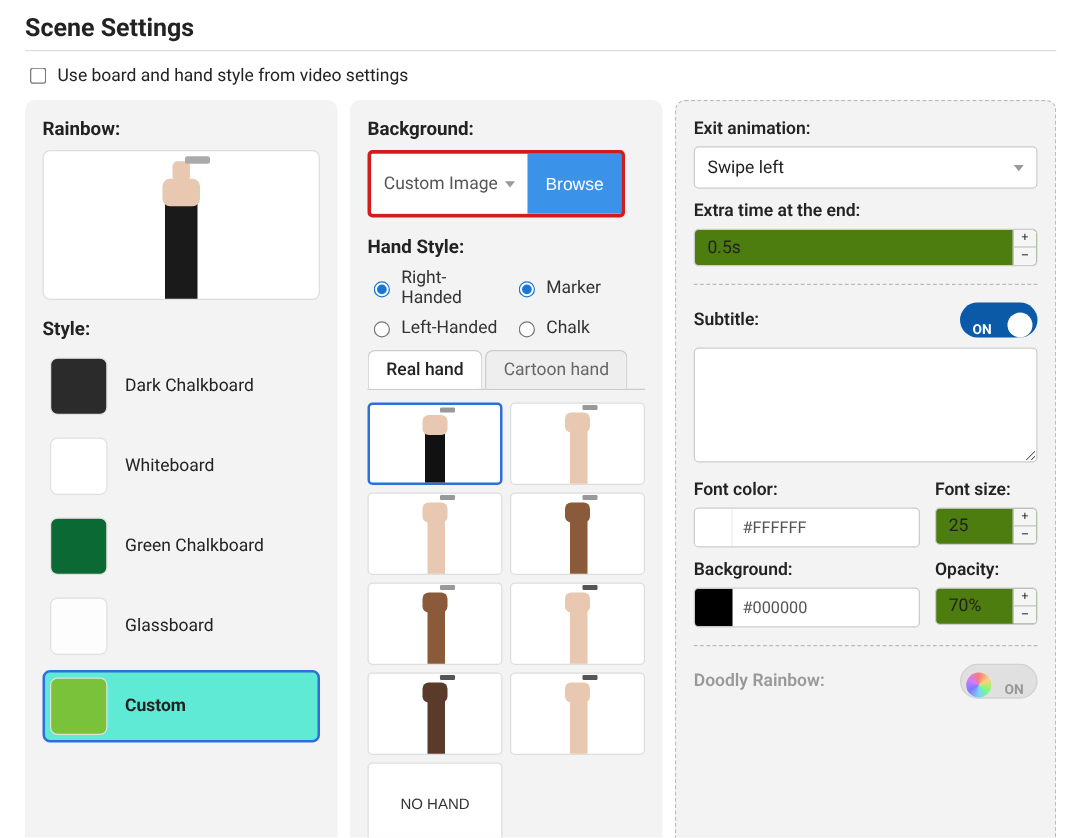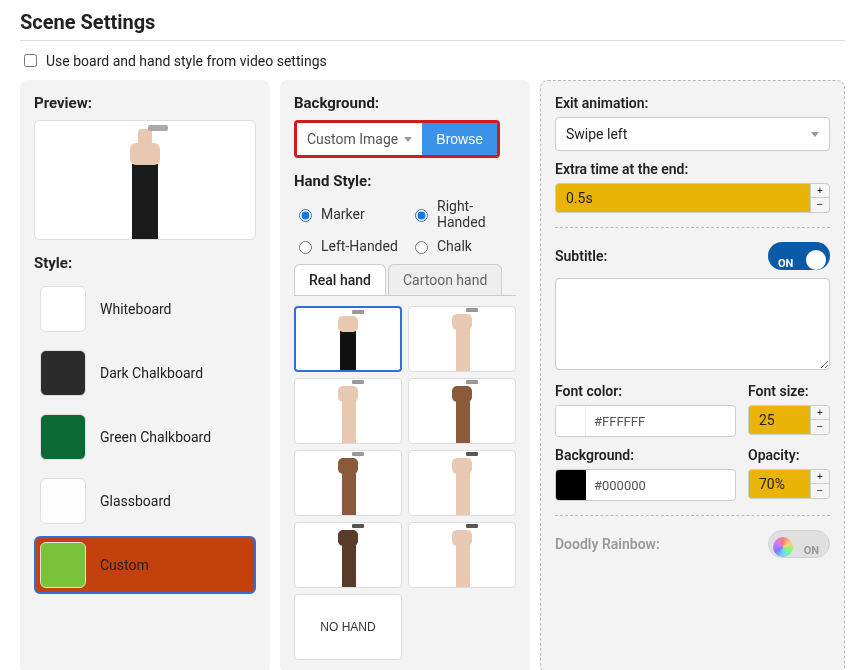--- a/index.html
+++ b/index.html
@@ -30,34 +30,34 @@
   .small-label { font-weight: 600; font-size: 14px; margin: 10px 0 6px 0; }
   .preview-box {
     width: 100%; height: 120px; background: #fff; border: 1px solid #ddd; border-radius: 6px;
     display: flex; align-items: flex-start; justify-content: center; overflow: hidden; position: relative;
   }
   .arm-svg { position: absolute; top: 0; left: 50%; transform: translateX(-50%); }
   .style-list { display: flex; flex-direction: column; gap: 6px; margin-top: 6px; }
   .style-item {
     display: flex; align-items: center; gap: 14px; padding: 4px; border-radius: 6px; border: 2px solid transparent; cursor: pointer;
   }
-  .style-item.selected { border-color: #2f6fd7; background: #c2410c; font-weight: 400; }
+  .style-item.selected { border-color: #2f6fd7; background: #5eead4; font-weight: 700; }
   .swatch { width: 46px; height: 46px; border-radius: 6px; border: 1px solid #e0e0e0; }
   .swatch.white { background: #fff; }
   .swatch.dark { background: #2b2b2b; }
   .swatch.green { background: #0b6a34; }
   .swatch.glass { background: #fdfdfd; }
   .swatch.custom { background: #7ac23a; }
   .bg-row { display: flex; border: 3px solid #d21b1b; border-radius: 4px; overflow: hidden; width: 206px; }
   .bg-select {
     flex: 1; background: #fff; padding: 8px 10px; font-size: 14px; color: #555; display: flex; align-items: center; justify-content: space-between;
   }
   .caret { width: 0; height: 0; border-left: 4px solid transparent; border-right: 4px solid transparent; border-top: 5px solid #999; }
   .browse-btn {
-    background: #3a93e8; color: #fff; padding: 0 14px; font-size: 14px; cursor: pointer; border: none;
+    background: #3a93e8; color: #fff; padding: 16px 14px; font-size: 14px; cursor: pointer; border: none;
   }
   .radio-grid { display: grid; grid-template-columns: 1fr 1fr; gap: 8px 10px; margin-bottom: 10px; }
   .radio-item { display: flex; align-items: center; gap: 6px; font-size: 14px; color: #333; }
   .radio-item input { accent-color: #1976d2; }
   .tabs { display: flex; border-bottom: 1px solid #ccc; margin-top: 8px; }
   .tab {
     padding: 7px 14px; border: 1px solid #ccc; border-bottom: none; background: #eee; font-size: 14px; cursor: pointer;
     border-radius: 6px 6px 0 0; color: #666; margin-right: 2px;
   }
   .tab.active { background: #fff; color: #222; font-weight: 500; }
@@ -65,21 +65,21 @@
   .hand-cell {
     background: #fff; border: 1px solid #ddd; border-radius: 4px; height: 66px;
     display: flex; align-items: center; justify-content: center; cursor: pointer; overflow: hidden; padding: 0;
   }
   .hand-cell.selected { border: 2px solid #2f6fd7; }
   .nohand { font-size: 12px; line-height: 1.2; text-align: center; font-weight: 500; color: #333; }
   .select-box {
     background: #fff; border: 1px solid #ccc; border-radius: 4px; padding: 8px 10px; display: flex; align-items: center; justify-content: space-between; font-size: 14px;
   }
   .number-field {
-    display: flex; align-items: stretch; background: #eab308; border: 1px solid #ccc; border-radius: 4px; overflow: hidden;
+    display: flex; align-items: stretch; background: #4d7c0f; border: 1px solid #ccc; border-radius: 4px; overflow: hidden;
   }
   .number-field .val { flex: 1; padding: 6px 10px; font-size: 14px; }
   .spinner { display: flex; flex-direction: column; border-left: 1px solid #ccc; }
   .spinner button { border: none; background: #f5f5f5; width: 18px; height: 14px; font-size: 10px; line-height: 1; cursor: pointer; padding: 0; }
   .spinner button:first-child { border-bottom: 1px solid #ccc; }
   .toggle-row { display: flex; align-items: center; justify-content: space-between; }
   .toggle {
     width: 62px; height: 28px; border-radius: 14px; display: flex; align-items: flex-end; padding: 0 4px; position: relative; cursor: pointer;
   }
   .toggle.on { background: #0b5aa8; justify-content: flex-end; }
@@ -111,39 +111,39 @@
 <hr class="sep">
 
 <label class="checkbox-row">
   <input type="checkbox" style="">
   <span>Use board and hand style from video settings</span>
 </label>
 
 <div class="columns">
 
   <div class="col col1">
-    <div class="section-label">Preview:</div>
+    <div class="section-label">Rainbow:</div>
     <div class="preview-box">
       <svg class="arm-svg" width="90" height="120" viewBox="0 0 90 120">
         <rect x="32" y="40" width="26" height="80" fill="#1a1a1a"></rect>
         <rect x="30" y="22" width="30" height="22" rx="6" fill="#e8c8b0"></rect>
         <rect x="38" y="8" width="14" height="16" rx="4" fill="#e8c8b0"></rect>
         <rect x="48" y="4" width="20" height="6" rx="2" fill="#aaa"></rect>
       </svg>
     </div>
 
     <div class="section-label" style="margin-top:14px;">Style:</div>
     <div class="style-list">
       <div class="style-item">
+        <div class="swatch dark"></div>
+        <span>Dark Chalkboard</span>
+      </div>
+      <div class="style-item">
         <div class="swatch white"></div>
         <span>Whiteboard</span>
-      </div>
-      <div class="style-item">
-        <div class="swatch dark"></div>
-        <span>Dark Chalkboard</span>
       </div>
       <div class="style-item">
         <div class="swatch green"></div>
         <span>Green Chalkboard</span>
       </div>
       <div class="style-item">
         <div class="swatch glass"></div>
         <span>Glassboard</span>
       </div>
       <div class="style-item selected">
@@ -159,26 +159,26 @@
       <div class="bg-select">
         <span>Custom Image</span>
         <span class="caret"></span>
       </div>
       <button class="browse-btn">Browse</button>
     </div>
 
     <div class="section-label" style="margin-top:14px;">Hand Style:</div>
     <div class="radio-grid">
       <label class="radio-item">
+        <input type="radio" name="hand" checked="" style="">
+        <span>Right-Handed</span>
+      </label>
+      <label class="radio-item">
         <input type="radio" name="tool" checked="" style="">
         <span>Marker</span>
-      </label>
-      <label class="radio-item">
-        <input type="radio" name="hand" checked="" style="">
-        <span>Right-Handed</span>
       </label>
       <label class="radio-item">
         <input type="radio" name="hand" style="">
         <span>Left-Handed</span>
       </label>
       <label class="radio-item">
         <input type="radio" name="tool" style="">
         <span>Chalk</span>
       </label>
     </div>

